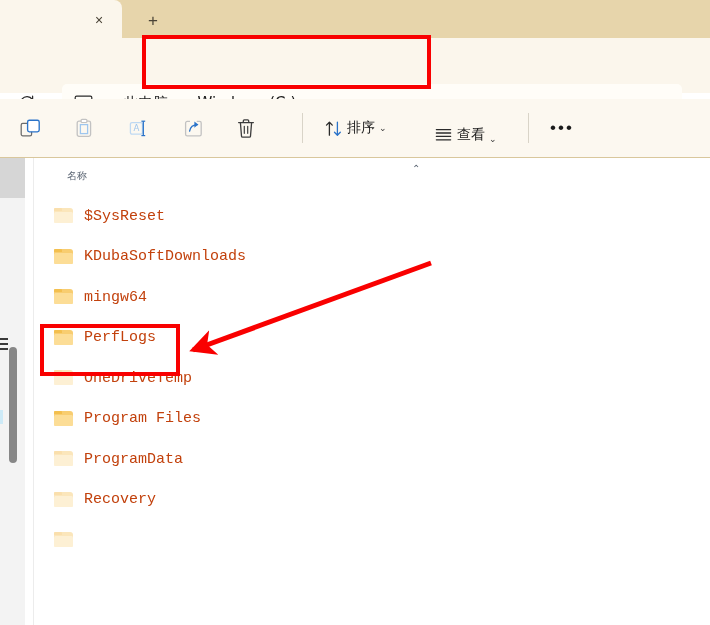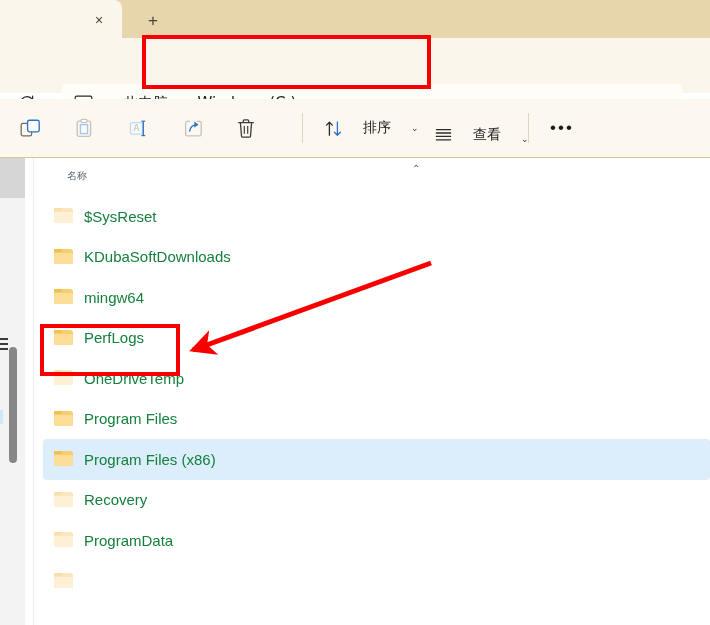--- a/index.html
+++ b/index.html
@@ -128,21 +128,21 @@
     top: 14px;
     width: 1px; height: 30px;
     background: #d9d4c8;
   }
   .tgroup {
     position: absolute;
     top: 13px;
     height: 32px;
     display: flex;
     align-items: center;
-    gap: 20px;
+    gap: 4px;
     padding: 0 6px;
     border-radius: 4px;
   }
   .tglabel {
     font-size: 14px;
     color: #1b1b1b;
     font-family: "DejaVu Sans", "Liberation Sans", sans-serif;
     white-space: nowrap;
   }
   .tchev {
@@ -252,24 +252,24 @@
     align-items: center;
     margin-left: 9px;
     padding-left: 11px;
     border-radius: 4px;
   }
   .row.selected {
     background: #dcedfb;
   }
   .row .fname {
     font-size: 15px;
-    color: #15803d;
+    color: #c2410c;
     margin-left: 11px;
     white-space: nowrap;
-    font-family: Liberation Sans, sans-serif;
+    font-family: Liberation Mono, monospace;
   }
   .folder-ico {
     position: relative;
     width: 19px; height: 16px;
     flex: 0 0 19px;
   }
   .folder-ico .back {
     position: absolute;
     left: 0; top: 0;
     width: 19px; height: 15px;
@@ -487,43 +487,35 @@
         <span class="fname">OneDriveTemp</span>
       </div>
       <div class="row">
         <span class="folder-ico">
           <span class="back"></span>
           <span class="tab"></span>
           <span class="front"></span>
         </span>
         <span class="fname">Program Files</span>
       </div>
-      <div class="row selected">
-        <span class="folder-ico">
-          <span class="back"></span>
-          <span class="tab"></span>
-          <span class="front"></span>
-        </span>
-        <span class="fname">Program Files (x86)</span>
-      </div>
       <div class="row">
         <span class="folder-ico dim">
           <span class="back"></span>
           <span class="tab"></span>
           <span class="front"></span>
         </span>
+        <span class="fname">ProgramData</span>
+      </div>
+      <div class="row">
+        <span class="folder-ico dim">
+          <span class="back"></span>
+          <span class="tab"></span>
+          <span class="front"></span>
+        </span>
         <span class="fname">Recovery</span>
-      </div>
-      <div class="row">
-        <span class="folder-ico dim">
-          <span class="back"></span>
-          <span class="tab"></span>
-          <span class="front"></span>
-        </span>
-        <span class="fname">ProgramData</span>
       </div>
       <div class="row">
         <span class="folder-ico dim">
           <span class="back"></span>
           <span class="tab"></span>
           <span class="front"></span>
         </span>
         <span class="fname"></span>
       </div>
     </div>

